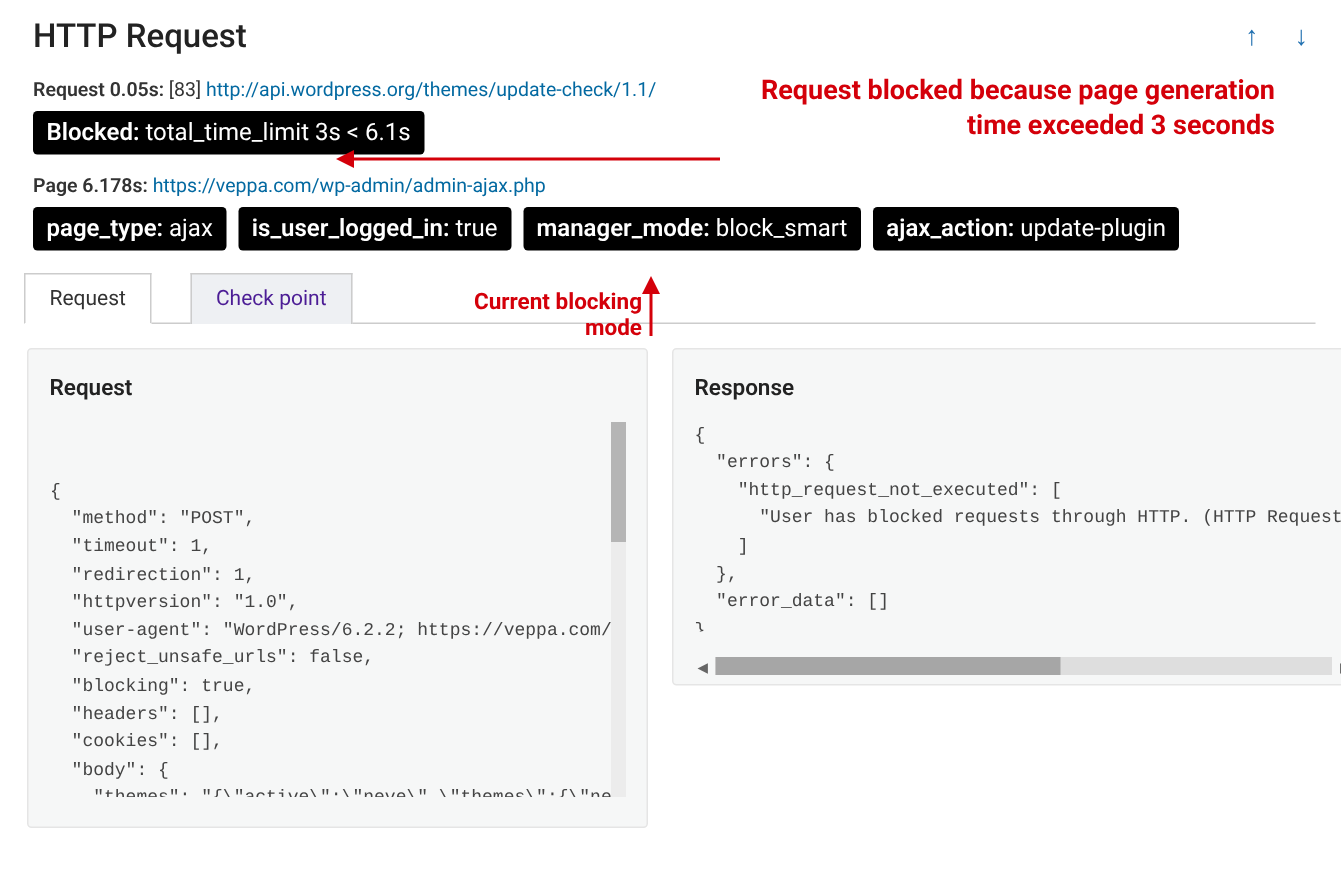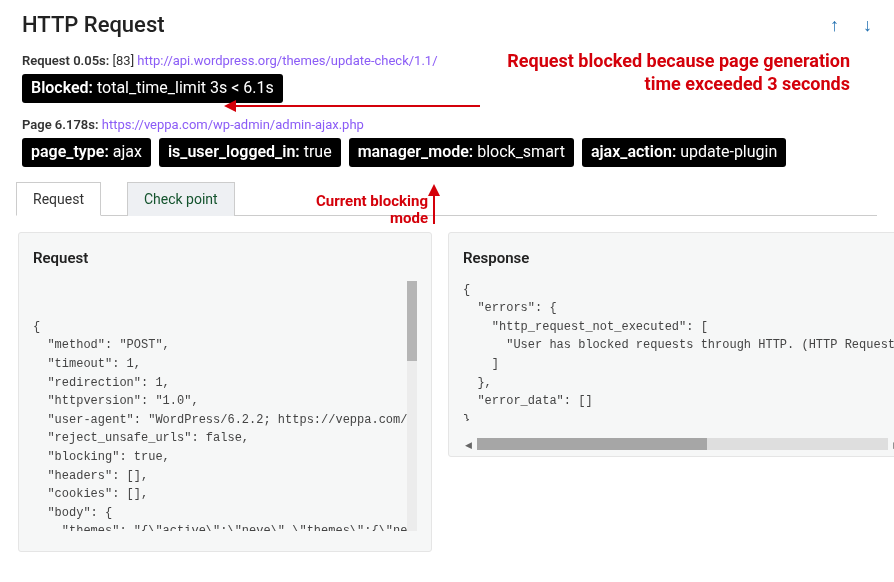--- a/index.html
+++ b/index.html
@@ -33,21 +33,21 @@
 
   .meta-section {
     padding: 12px 22px 0 22px;
     font-size: 13px;
   }
   .meta-line {
     margin-bottom: 6px;
     color: #333;
   }
   .meta-label { font-weight: 600; }
-  .meta-url { color: #8b5cf6; text-align: center; }
+  .meta-url { color: #0369a1; text-align: center; }
 
   .badge-row {
     display: flex;
     flex-wrap: wrap;
     gap: 8px;
     margin: 4px 0 14px 0;
   }
   .badge {
     display: inline-block;
     background: #000000;
@@ -140,21 +140,21 @@
   
   .tabs {
     display: flex;
     margin: 2px 0 0 16px;
     border-bottom: 1px solid #ccc;
     width: 861px;
   }
   .tab {
     padding: 8px 16px;
     font-size: 14px;
-    color: #14532d;
+    color: #4c1d95;
     background: #eef0f3;
     border: 1px solid #ccc;
     border-bottom: none;
     margin-right: 2px;
     cursor: pointer;
     position: relative;
     top: 1px;
   }
   .tab.active {
     background: #fff;

